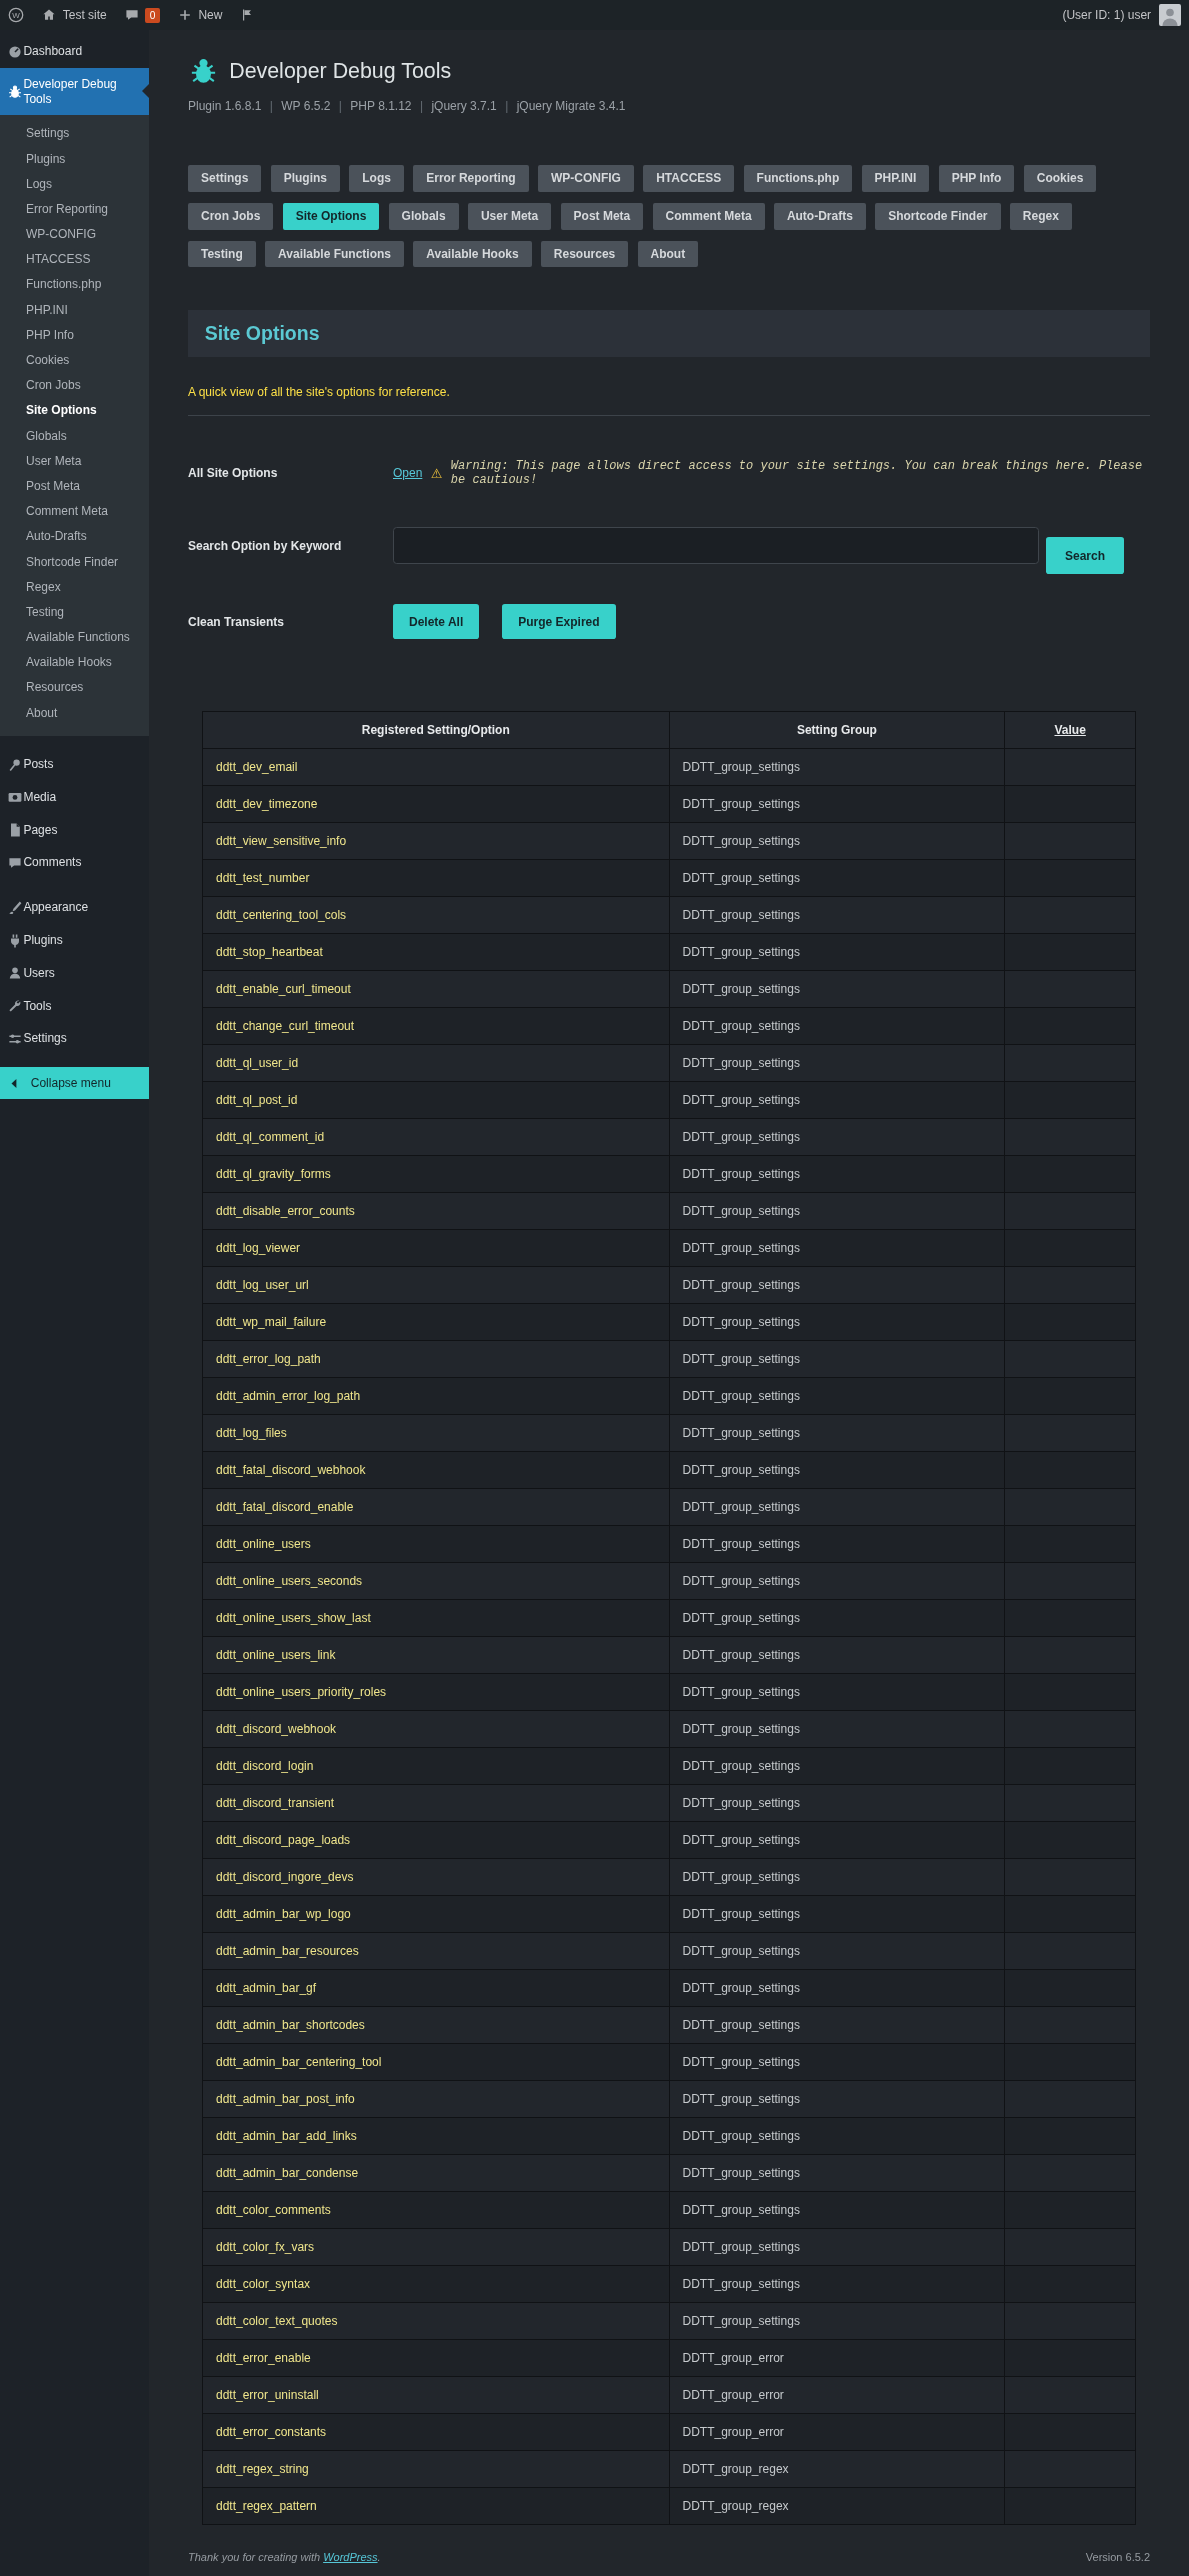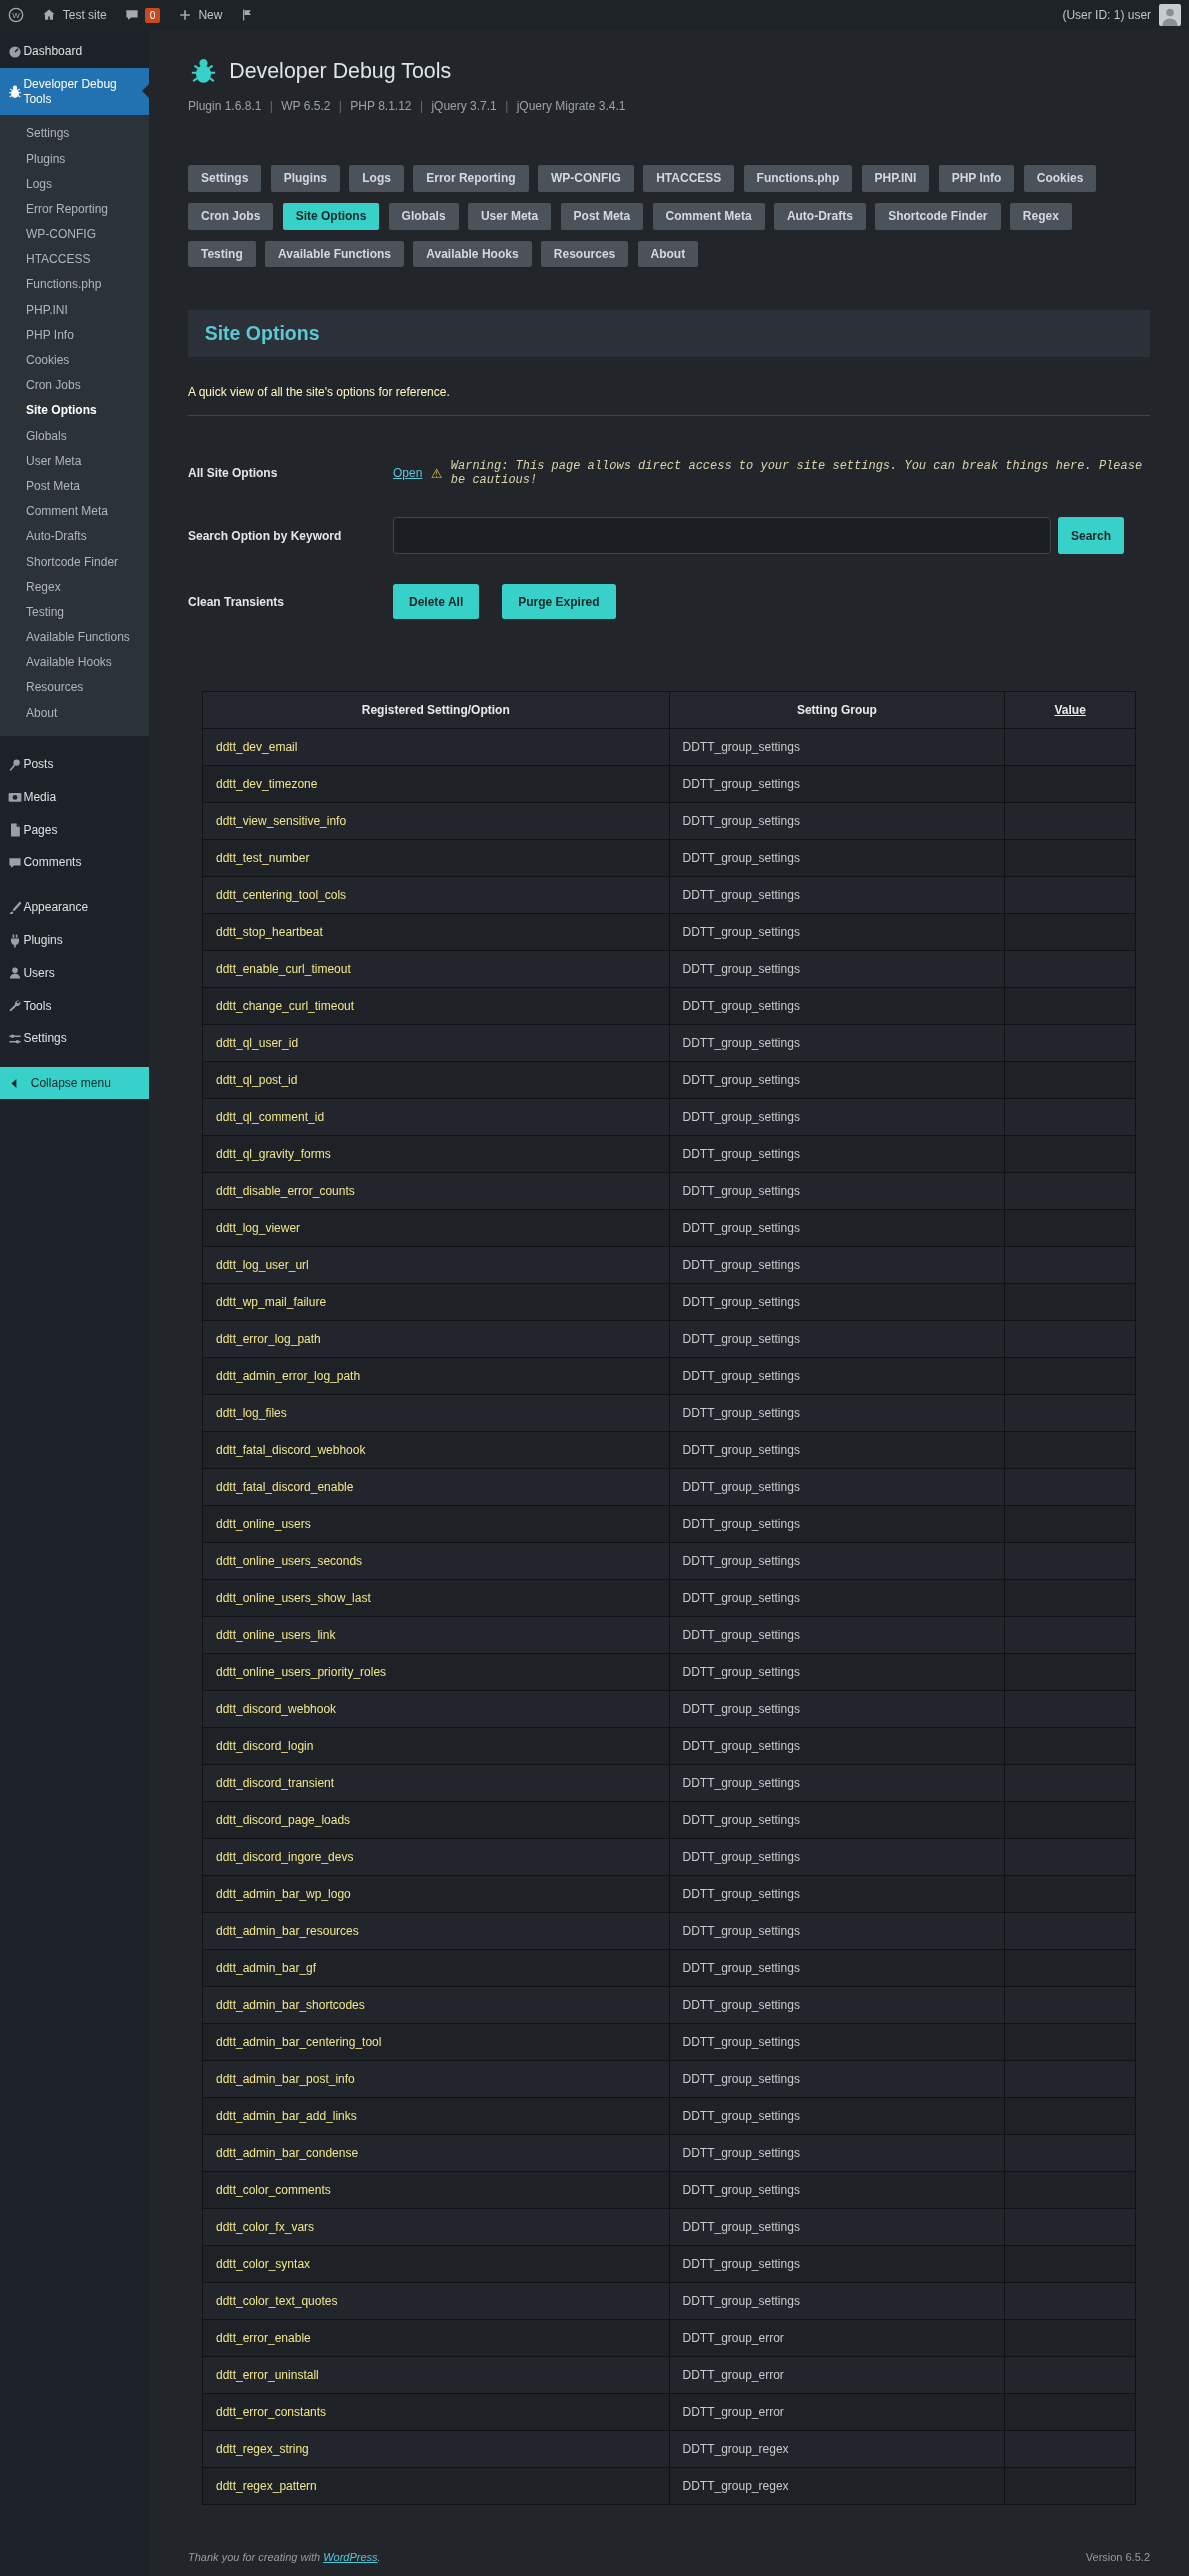--- a/index.html
+++ b/index.html
@@ -65,41 +65,41 @@
   .tabbar { margin-top:52px; display:flex; flex-wrap:wrap; gap:11px 9.3px; max-width:911px; }
   .tab {
     background:#4b525a; color:#d6d9dc; padding:7.4px 13px; border-radius:1.9px;
     font-size:12px; font-weight:bold; line-height:12px;
   }
   .tab.active { background:var(--accent,#38d1ca); color:var(--accent-text,#13272a); }
 
   .page-heading { margin-top:43px; background:#2c3139; padding:12px 16.7px; }
   .page-heading h2 { margin:0; font-size:19.5px; color:var(--heading,#5bc9d3); font-weight:bold; }
 
-  .page-desc { margin-top:28px; font-size:12px; color:#fef9c3; }
+  .page-desc { margin-top:28px; font-size:12px; color:#fde047; }
   hr.divider { border:none; border-top:0.9px solid #3d434a; margin:16px 0 0; }
 
   .form-grid { margin-top:43px; display:grid; grid-template-columns:205px 1fr; row-gap:30px; align-items:center; }
   .form-label { font-weight:bold; font-size:12px; color:#e3e6e8; }
   .form-value { display:flex; align-items:center; }
   .open-row { gap:8.4px; font-size:12px; }
   .open-link { color:var(--link,#56c7d8); text-decoration:underline; }
   .warn-icon { color:var(--warning-icon,#f0c33c); font-size:13px; }
   .warn-text { font-style:italic; color:var(--warning-text,#d9d4ab);font-family:Liberation Mono, monospace; }
   .search-row { margin-right:26px; gap:7.4px; }
   .text-input {
     flex:1; height:37px; background:#1b1f24; border:0.9px solid #3f454c; border-radius:3.7px;
     padding:0 9.3px; color:#e6e8ea; font-size:13px; font-family:"Liberation Sans", sans-serif;
   }
   .btn {
     background:var(--accent,#38d1ca); color:var(--accent-text,#13272a); border:none; border-radius:2.8px;
     font-size:12px; font-weight:bold; padding:10.2px 16px; cursor:pointer;
     font-family:"Liberation Sans", sans-serif;
   }
-  .search-btn { height:37px; padding:0 13px; }
+  .search-btn { height:37px; padding:0 19px;margin-top:20px; }
   .transients-row { gap:23px; }
 
   table.options-table {
     margin:72px 14px 0; width:calc(100% - 28px);
     border-collapse:collapse; font-size:12px; table-layout:fixed;
   }
   .options-table th, .options-table td { border:0.9px solid #101215; padding:11px 13px; line-height:14px; }
   .options-table th { text-align:center; font-weight:bold; color:#e8eaec; background:#23272d; }
   .col-option { width:50%; color:var(--option-name,#f0e68c); }
   .col-group  { width:36%; color:#c6cacd; }

